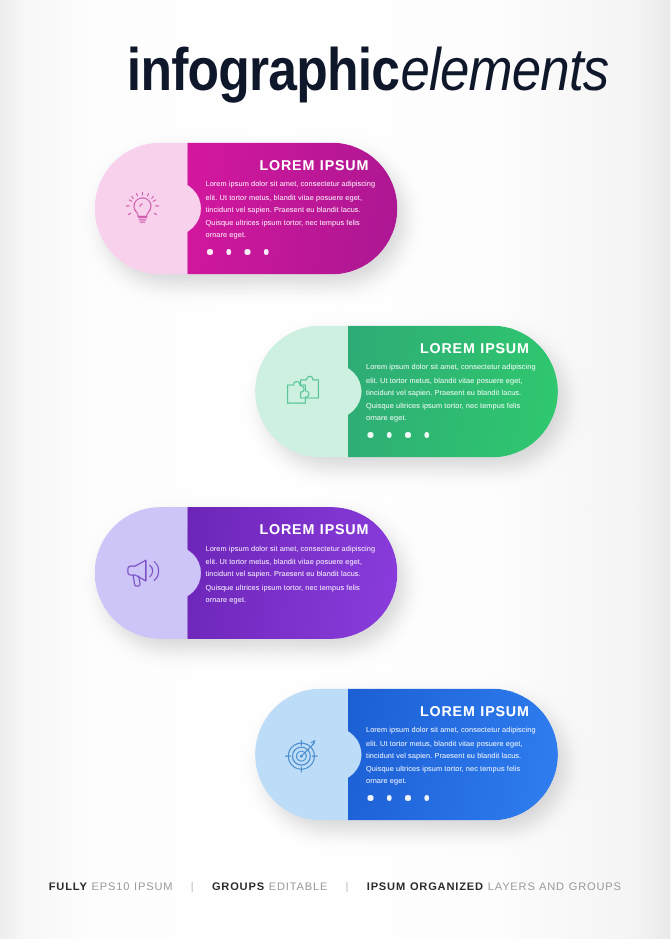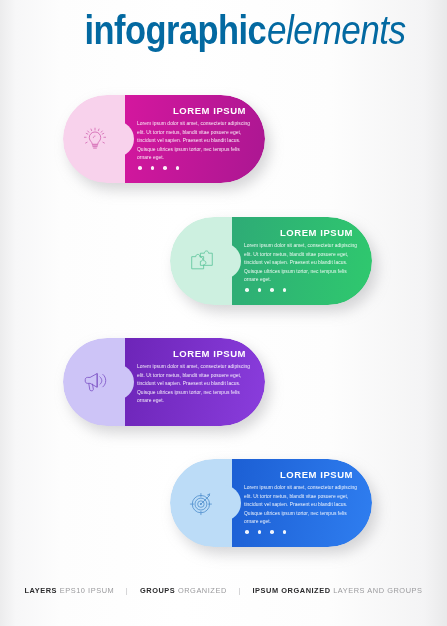--- a/index.html
+++ b/index.html
@@ -26,25 +26,25 @@
         #fdfdfd 60px,
         #ffffff 180px,
         #fdfdfd 330px,
         #f4f4f5 424px,
         #e9e9ea 447px);
   }
 
   
   #title {
     position: absolute;
-    top: 10px;
+    top: 27px;
     right: 22px;
     line-height: 1;
     white-space: nowrap;
-    color: #0369a1;
+    color: #0f172a;
   }
   #title .t-bold {
     font-size: 40px;
     font-weight: 700;
     letter-spacing: -0.6px;
     transform: scaleX(0.86);
     transform-origin: right center;
     display: inline-block;
   }
   #title .t-italic {
@@ -259,18 +259,18 @@
         <span></span>
         <span></span>
         <span></span>
         <span></span>
       </div>
     </div>
   </div>
 </div>
 
 <div id="footer">
-  <span><b>LAYERS</b> <span>EPS10 IPSUM</span></span>
+  <span><b>FULLY</b> <span>EPS10 IPSUM</span></span>
   <span class="sep">|</span>
-  <span><b>GROUPS</b> <span>ORGANIZED</span></span>
+  <span><b>GROUPS</b> <span>EDITABLE</span></span>
   <span class="sep">|</span>
   <span><b>IPSUM ORGANIZED</b> <span>LAYERS AND GROUPS</span></span>
 </div>
 
 </body></html>

